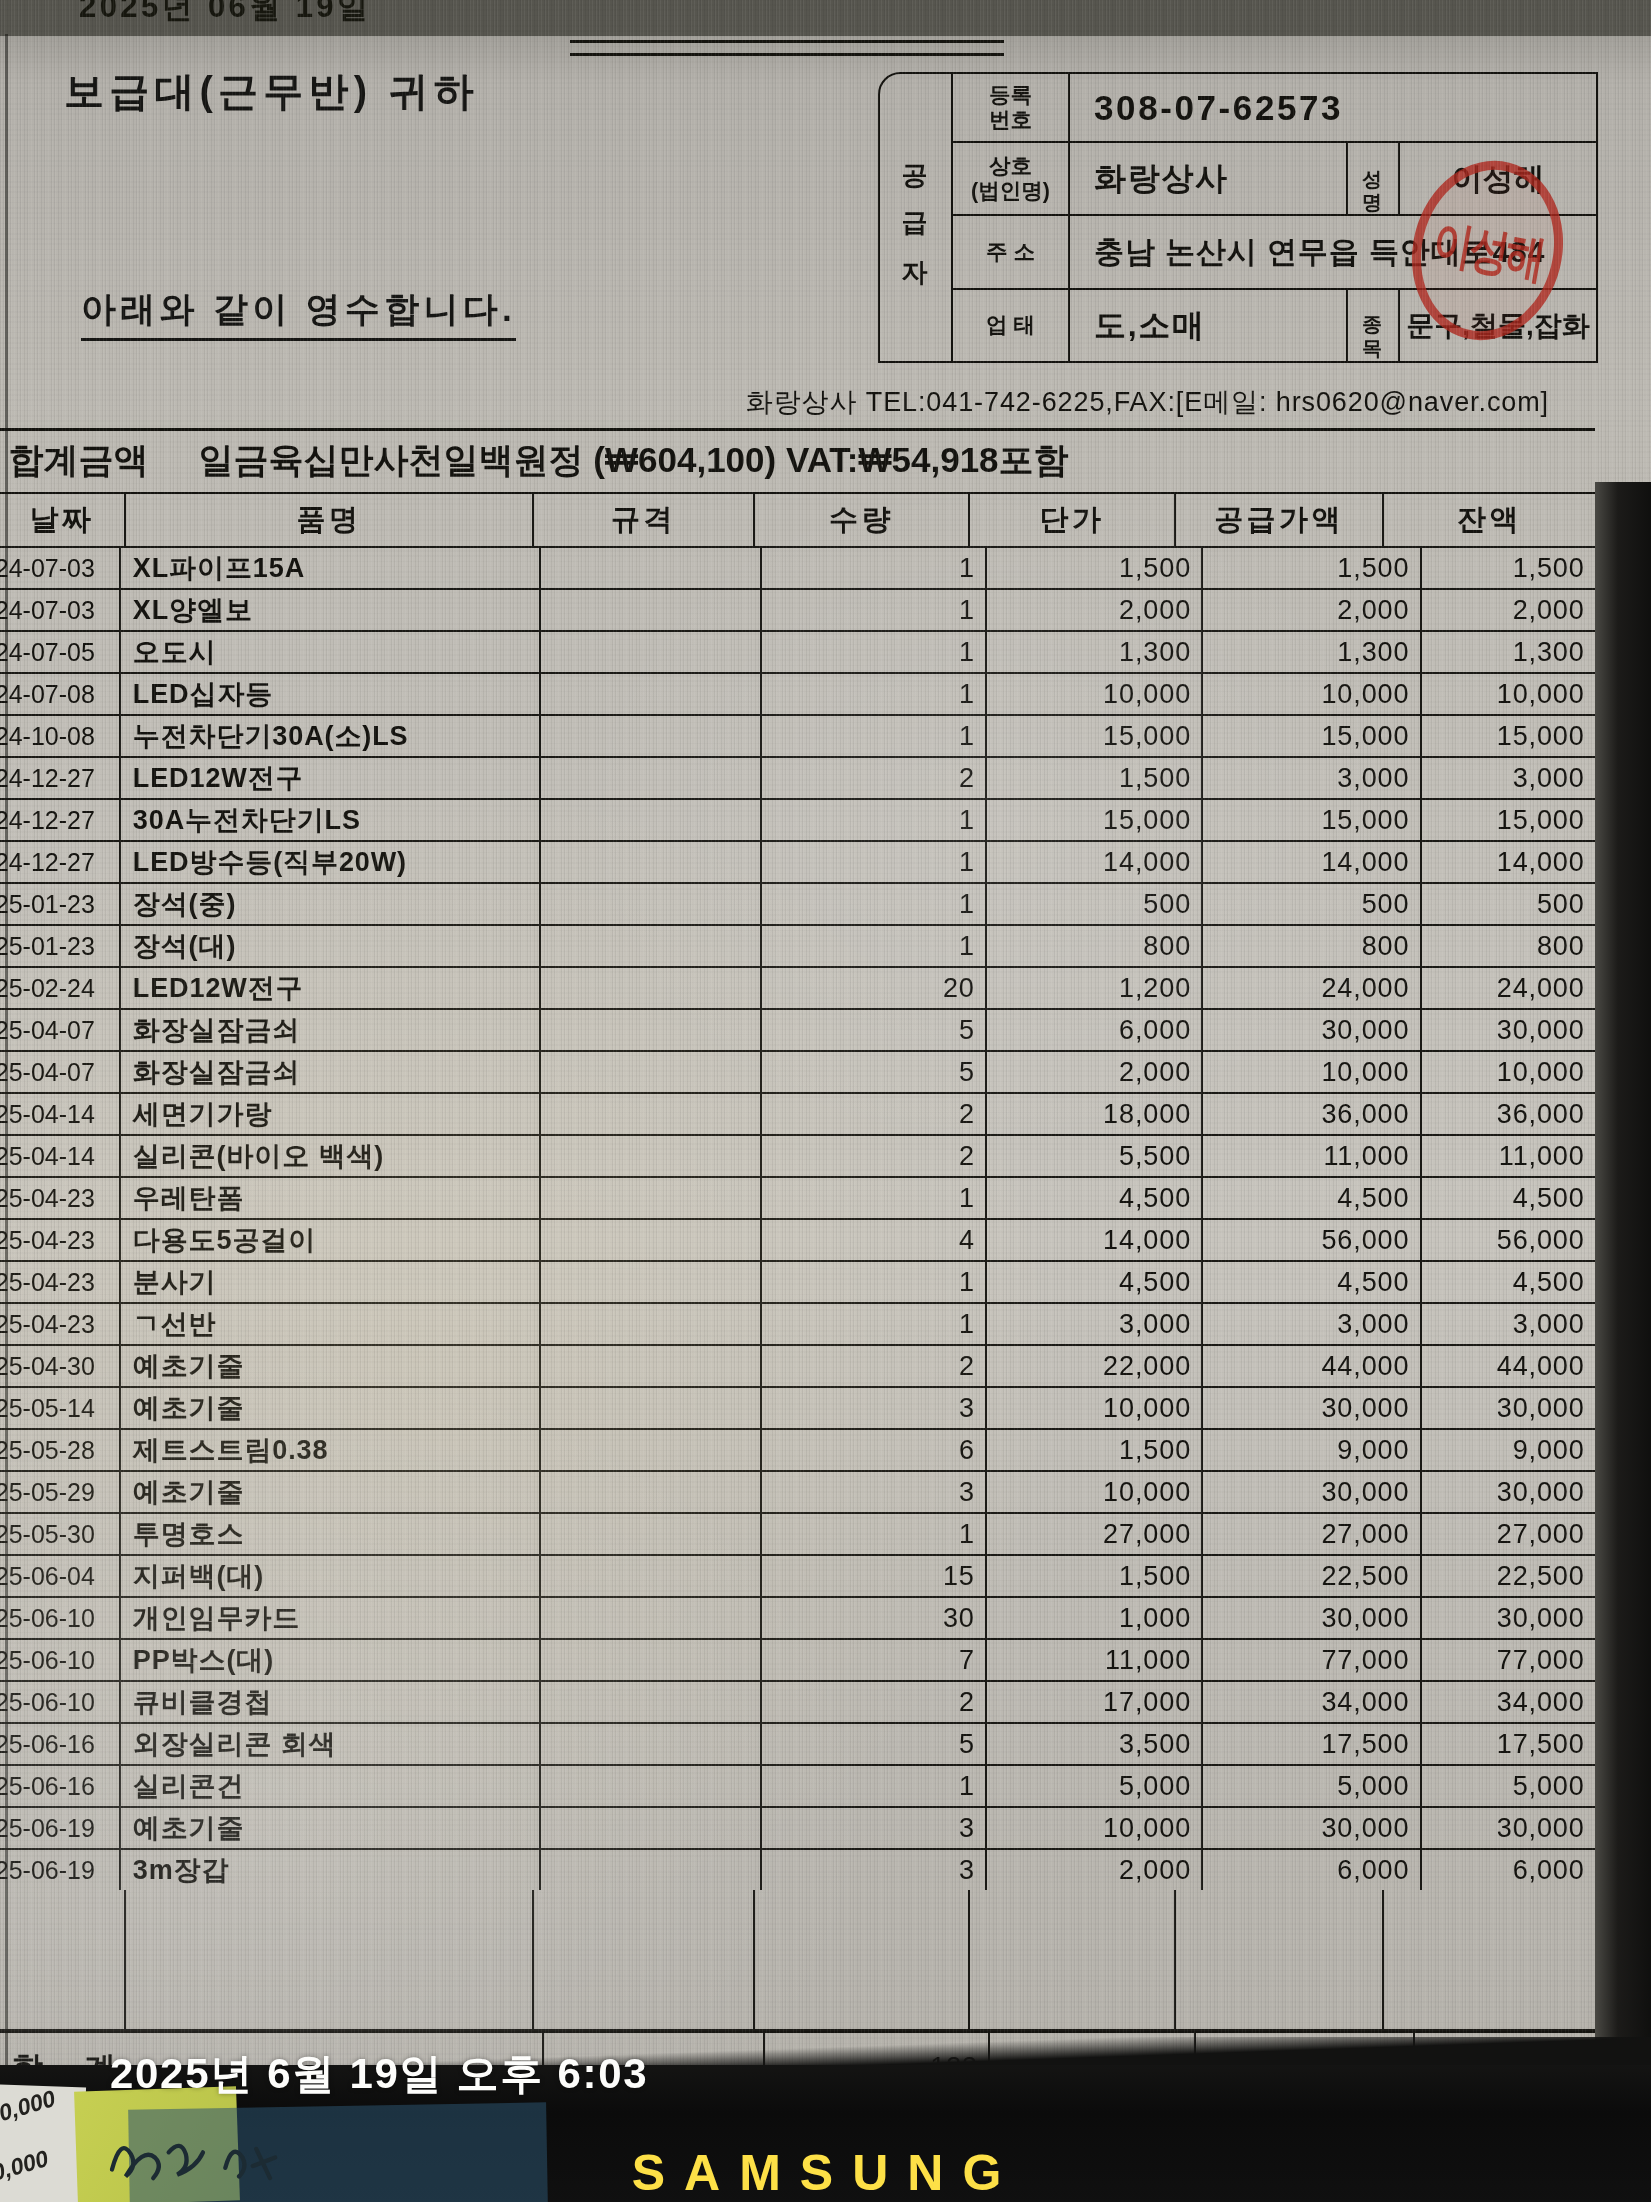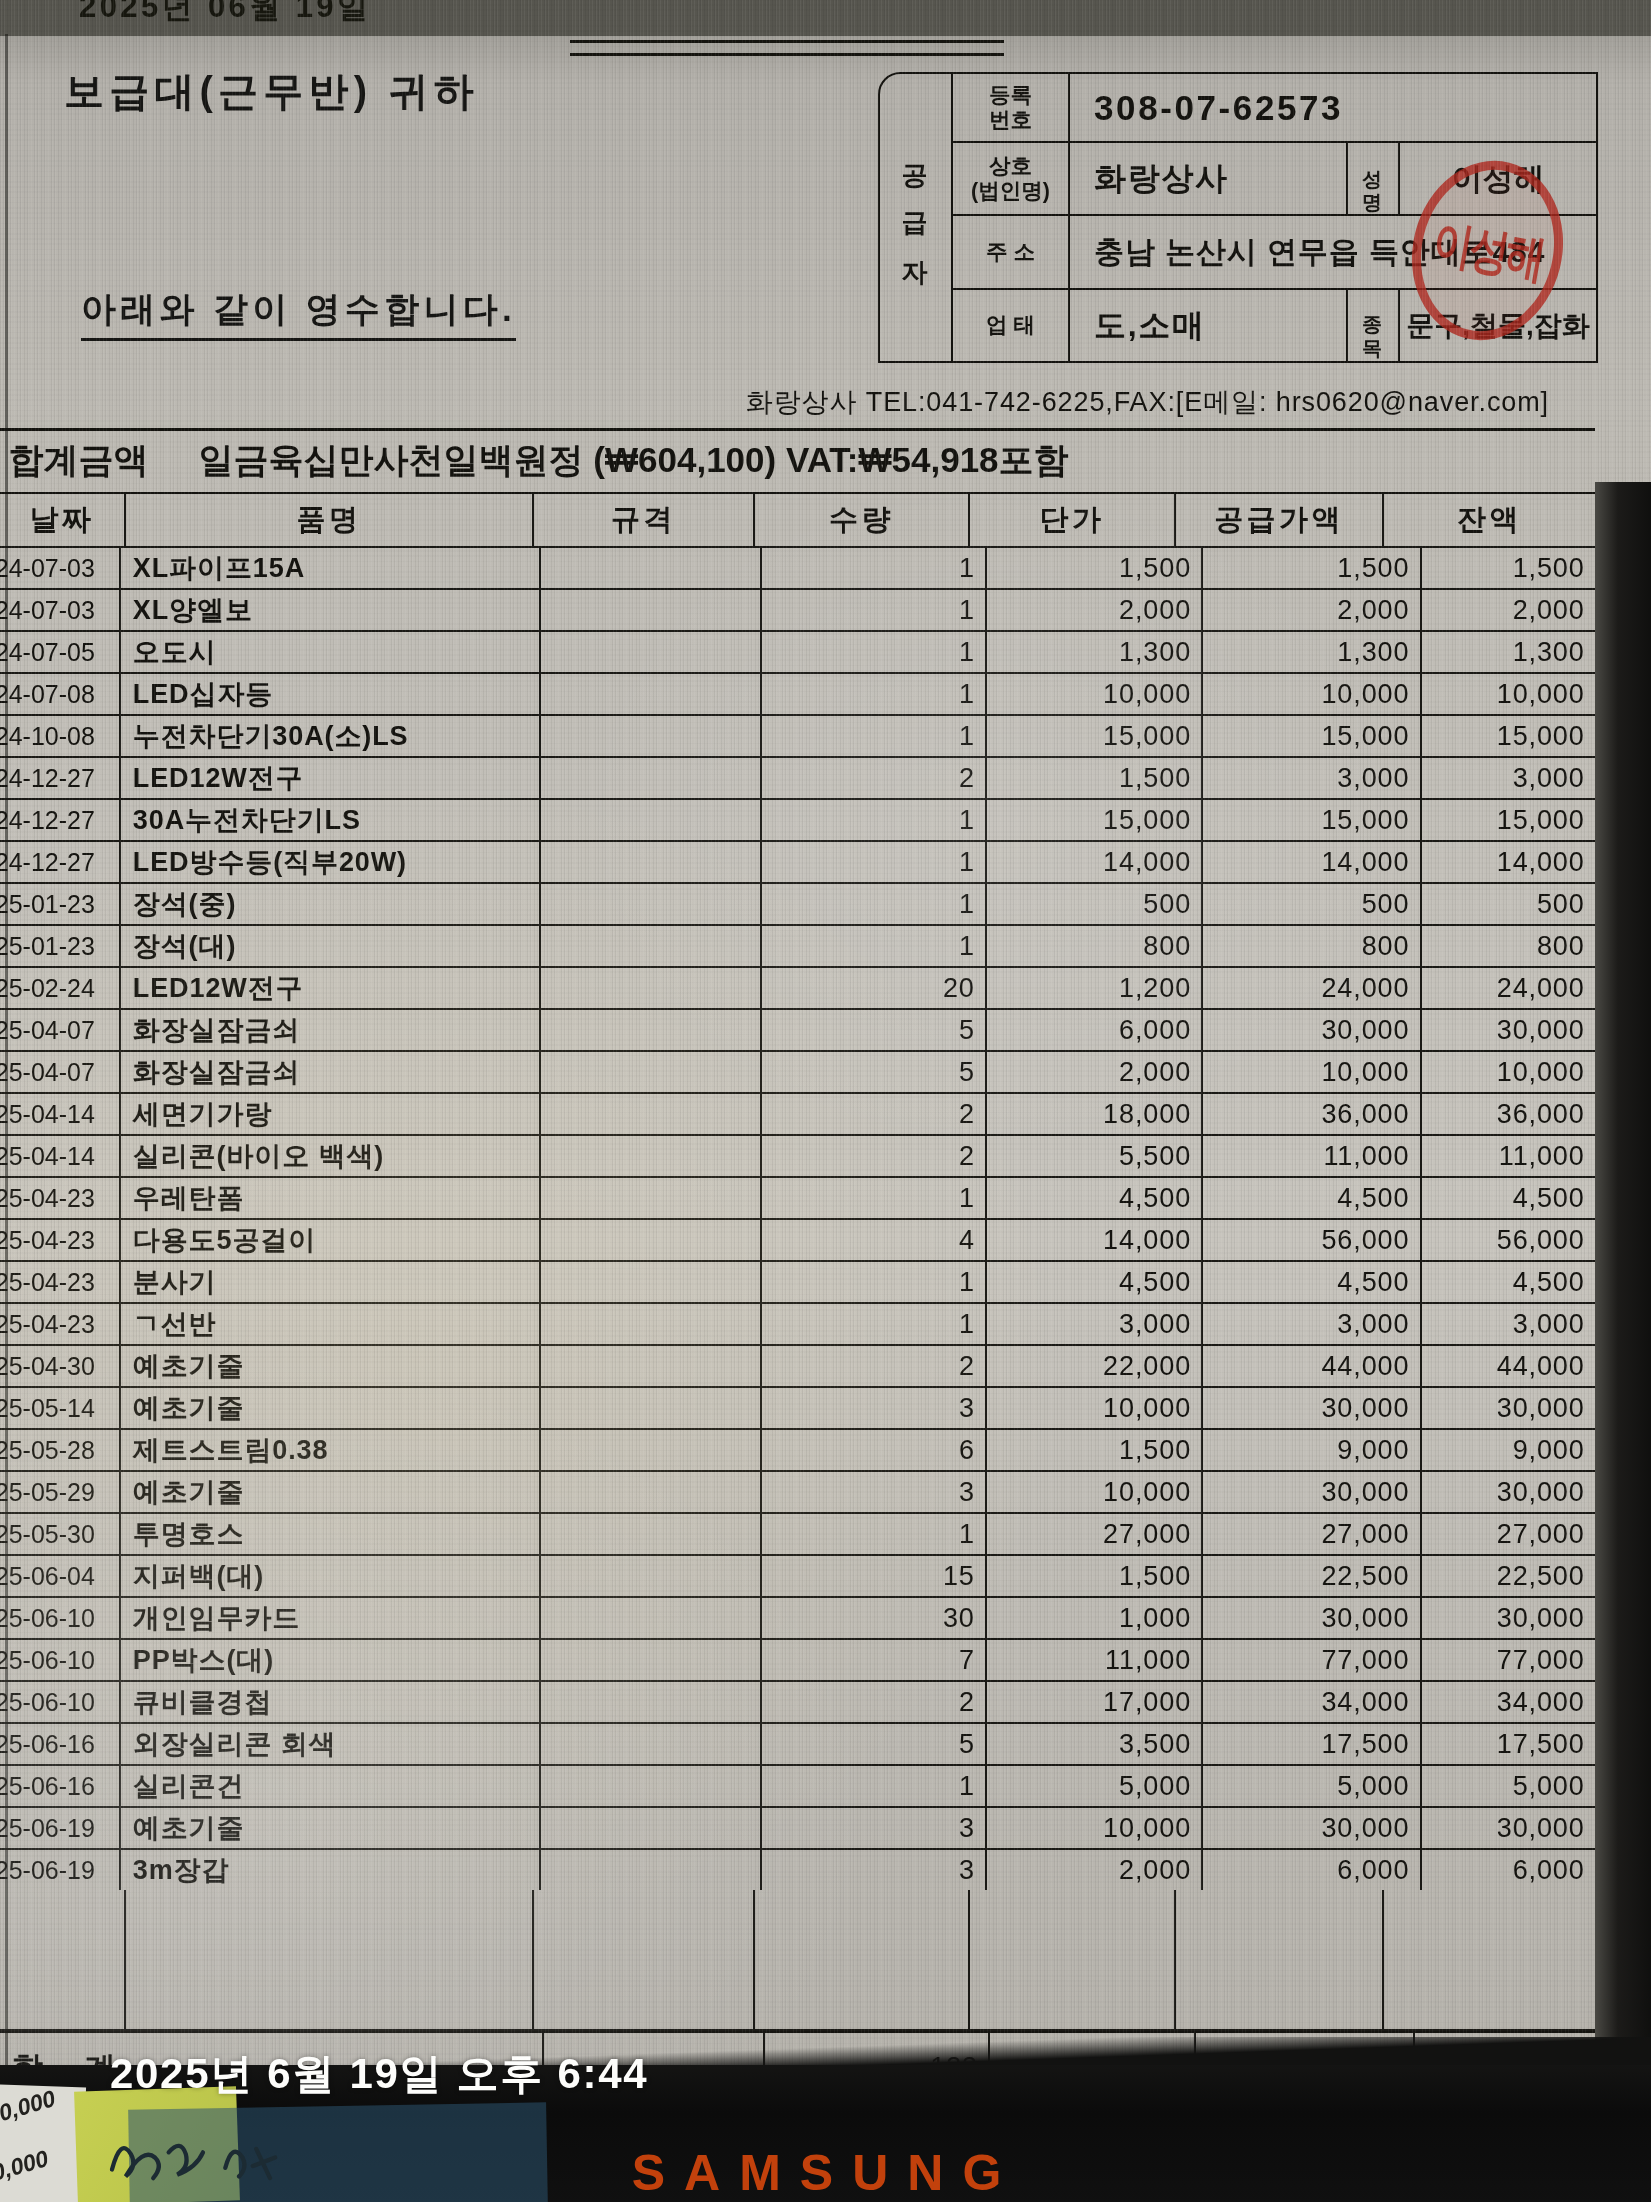--- a/index.html
+++ b/index.html
@@ -86,21 +86,21 @@
   .iname{font-size:27px;font-weight:bold;padding-left:12px;letter-spacing:0.9px;white-space:nowrap;}
   .num{justify-content:flex-end;padding-right:10.3px;font-size:27px;letter-spacing:0.9px;}
   .fl{width:530px;display:flex;align-items:center;font-size:31px;font-weight:bold;letter-spacing:1.7px;padding-left:12px;}
   .fl .fl2{margin-left:40px;}
   
   .bezel{position:absolute;left:0;top:2065px;width:1652px;height:138px;
     background:linear-gradient(180deg,#141413 0%,#0b0b0b 35%,#101010 100%);}
   .bezel-slope{position:absolute;left:0;top:2037px;width:1652px;height:40px;
     background:linear-gradient(178deg, rgba(10,10,10,0) 40%, #121211 60%);}
   .samsung{position:absolute;left:0;top:2144px;width:1652px;text-align:center;
-    font-size:50px;font-weight:bold;color:#c2410c;letter-spacing:19px;}
+    font-size:50px;font-weight:bold;color:#fde047;letter-spacing:19px;}
   .timestamp{position:absolute;left:110px;top:2046px;font-size:42px;font-weight:bold;color:#fdfdfb;letter-spacing:1.7px;
     text-shadow:0 0 5.2px rgba(0,0,0,.35);}
   
   .paper{position:absolute;left:-5.2px;top:2086px;width:89px;height:120px;background:#dcdbd4;transform:rotate(2deg);}
   .paper .hw{position:absolute;font-size:23px;font-weight:bold;color:#23221f;transform:rotate(-18deg);font-style:italic;white-space:nowrap;}
   .hw1{left:1.7px;top:6.9px;} .hw2{left:-3.4px;top:67px;}
   .note{position:absolute;left:76px;top:2089px;width:162px;height:114px;background:linear-gradient(120deg,#c6cf52,#b8c248);transform:rotate(-2deg);}
   .tape{position:absolute;left:129px;top:2106px;width:418px;height:103px;background:rgba(44,84,112,.55);transform:rotate(-1deg);}
   .scribble{position:absolute;left:96px;top:2118px;width:293px;height:79px;pointer-events:none;}
 </style>
@@ -497,15 +497,15 @@
   <div class="hw hw1">0,000</div>
   <div class="hw hw2">0,000</div>
 </div>
 <div class="note"></div>
 <div class="tape"></div>
 <svg class="scribble" viewBox="0 0 340 92">
   <path d="M18 60 q10 -38 22 -18 q8 14 -6 26 q20 -34 34 -22 q10 10 -2 24 M84 40 q14 -16 20 2 q4 16 -10 24 q22 -8 30 -26" stroke="#1c2b33" stroke-width="5" fill="none" stroke-linecap="round"></path>
   <path d="M150 58 q8 -30 20 -12 q6 12 -4 22 M186 36 l16 34 M182 56 l26 -10" stroke="#1c2b33" stroke-width="5" fill="none" stroke-linecap="round"></path>
 </svg>
 
-<div class="timestamp">2025년 6월 19일 오후 6:44</div>
+<div class="timestamp">2025년 6월 19일 오후 6:03</div>
 <div class="samsung">SAMSUNG</div>
 
 
 </body></html>

